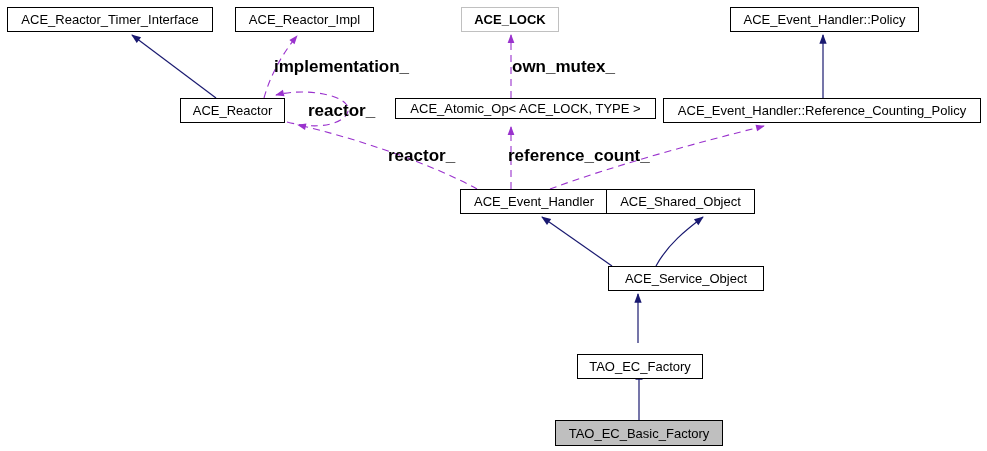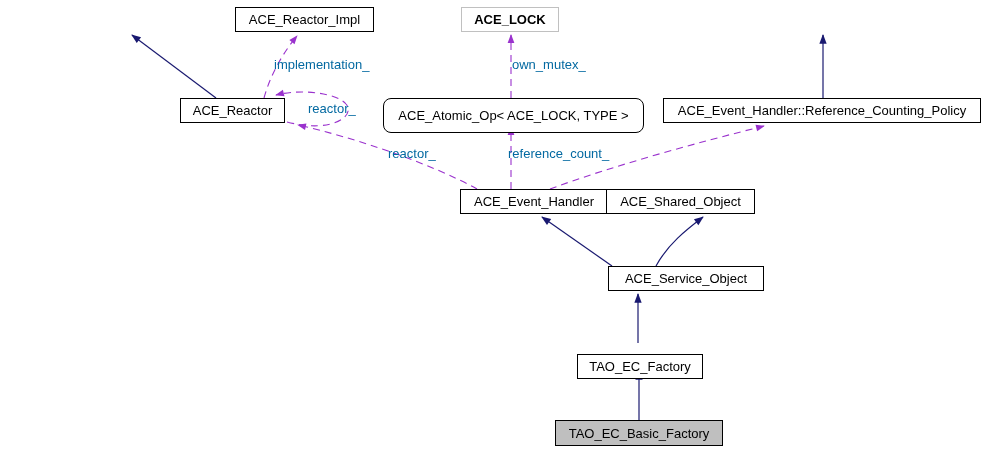--- a/index.html
+++ b/index.html
@@ -26,24 +26,25 @@
     display: flex;
     align-items: center;
     justify-content: center;
     white-space: nowrap;
     z-index: 2;
   }
   .node.template { border-color: var(--c-template-border, #c0c0c0); font-weight: bold; }
   .node.focus    { background: var(--c-focus, #bfbfbf); }
   .edge-label {
     position: absolute;
-    font-size: 13px;
-    color: #0369a1;
+    font-size: 17px;
+    color: #000000;
     white-space: nowrap;
     z-index: 3;
+    font-weight: bold;
   }
   .edge-inherit { stroke: var(--c-inherit, #191970); fill: none; stroke-width: 1.2; }
   .edge-usage   { stroke: var(--c-usage, #9a32cd); fill: none; stroke-width: 1.1; stroke-dasharray: 7 5; }
   .head-inherit { fill: var(--c-inherit, #191970); }
   .head-usage   { fill: var(--c-usage, #9a32cd); }
 </style>
 </head>
 <body>
 
 <div id="canvas">
@@ -66,25 +67,27 @@
     <path class="edge-inherit" d="M639,420 L639,371" marker-end="url(#arrow-inherit)"></path>
 
     <path class="edge-usage" d="M264,98 C270,76 282,54 297,36" marker-end="url(#arrow-usage)"></path>
     <path class="edge-usage" d="M511,98 L511,35" marker-end="url(#arrow-usage)"></path>
     <path class="edge-usage" d="M287,122 C333,134 356,115 346,104 C338,94 304,88 276,95" marker-end="url(#arrow-usage)"></path>
     <path class="edge-usage" d="M477,189 C430,163 352,137 298,125" marker-end="url(#arrow-usage)"></path>
     <path class="edge-usage" d="M511,189 L511,127" marker-end="url(#arrow-usage)"></path>
     <path class="edge-usage" d="M550,189 C615,165 700,142 764,126" marker-end="url(#arrow-usage)"></path>
   </svg>
 
+  <div class="node" style="left:7px;   top:7px;   width:206px; height:25px;">ACE_Reactor_Timer_Interface</div>
   <div class="node" style="left:235px; top:7px;   width:139px; height:25px;">ACE_Reactor_Impl</div>
   <div class="node template" style="left:461px; top:7px; width:98px; height:25px;">ACE_LOCK</div>
+  <div class="node" style="left:730px; top:7px;   width:189px; height:25px;">ACE_Event_Handler::Policy</div>
 
   <div class="node" style="left:180px; top:98px;  width:105px; height:25px;">ACE_Reactor</div>
-  <div class="node" style="left:383px; top:98px;  width:261px; height:35px;border-radius:8px;">ACE_Atomic_Op&lt; ACE_LOCK, TYPE &gt;</div>
+  <div class="node" style="left:395px; top:98px;  width:261px; height:21px;">ACE_Atomic_Op&lt; ACE_LOCK, TYPE &gt;</div>
   <div class="node" style="left:663px; top:98px;  width:318px; height:25px;">ACE_Event_Handler::Reference_Counting_Policy</div>
 
   <div class="node" style="left:437px; top:189px; width:148px; height:25px;margin-left:23px;">ACE_Event_Handler</div>
   <div class="node" style="left:606px; top:189px; width:149px; height:25px;">ACE_Shared_Object</div>
 
   <div class="node" style="left:564px; top:266px; width:156px; height:25px;margin-left:44px;">ACE_Service_Object</div>
 
   <div class="node" style="left:577px; top:354px; width:126px; height:25px;">TAO_EC_Factory</div>
 
   <div class="node focus" style="left:555px; top:420px; width:168px; height:26px;">TAO_EC_Basic_Factory</div>

